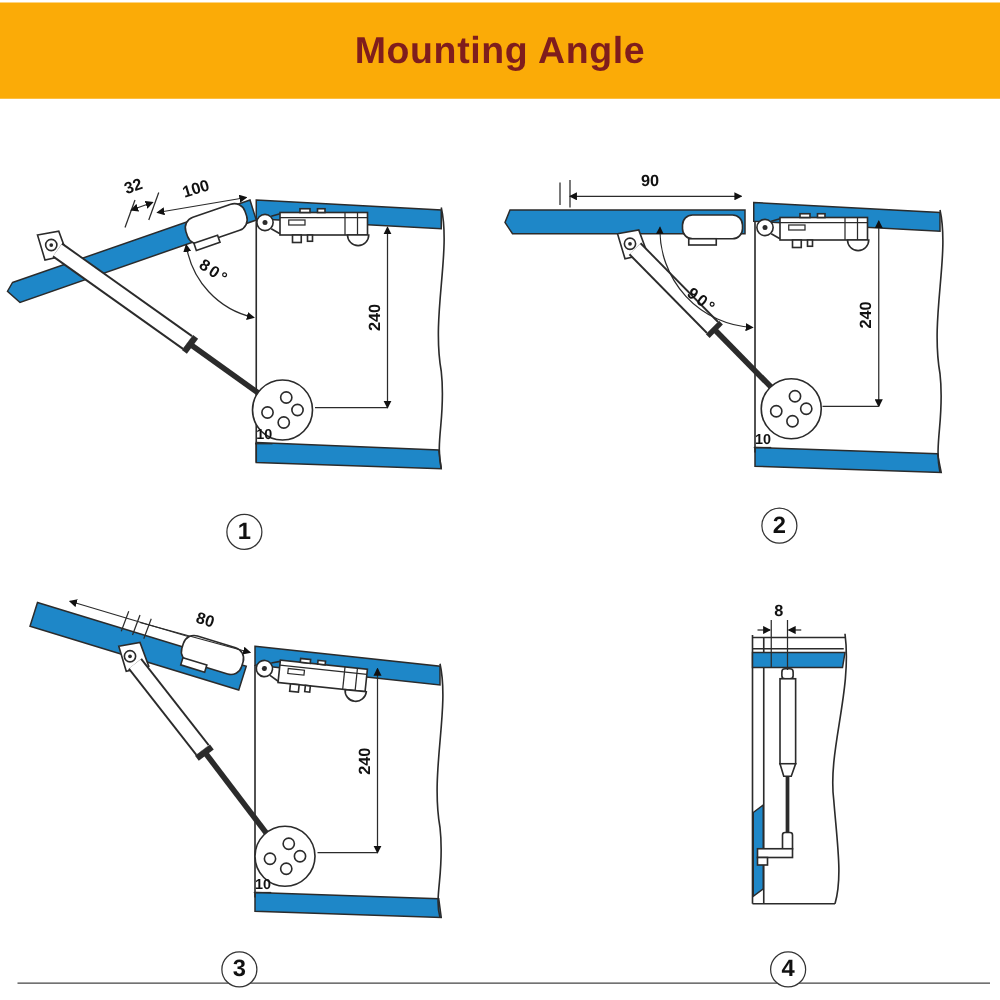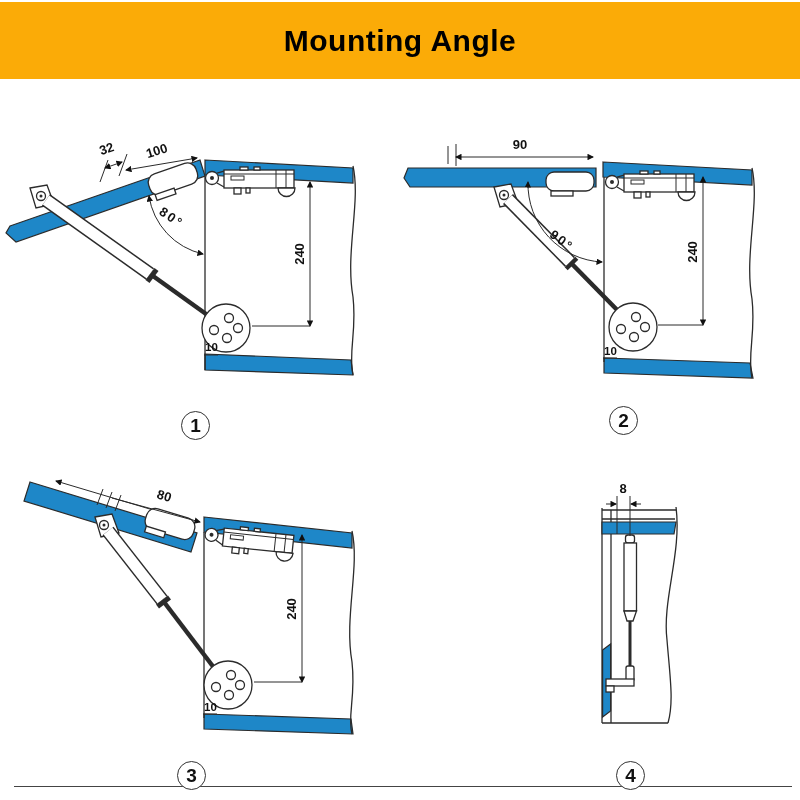--- a/index.html
+++ b/index.html
@@ -1,18 +1,18 @@
 <!DOCTYPE html>
 <html style="--orange: #FBAB07; --blue: #1E87C8; --ink: #2b2b2b; --paper: #ffffff;"><head>
 <meta charset="utf-8">
 <style>
 *{margin:0;padding:0;box-sizing:border-box}
 html,body{width:800px;height:800px;background:var(--paper,#fff);font-family:"Liberation Sans",sans-serif;position:relative;overflow:hidden;color:#111}
 .banner{position:absolute;left:0;top:2px;width:800px;height:77px;background:var(--orange,#FBAB07);display:flex;align-items:center;justify-content:center}
-.banner h1{color:#000000;font-size:30px;font-weight:bold;letter-spacing:.5px}
+.banner h1{color:#7f1d1d;font-size:30px;font-weight:bold;letter-spacing:.5px}
 .fig{position:absolute}
 #fig1{left:0;top:130px}
 #fig2{left:400px;top:130px}
 #fig3{left:0;top:460px}
 #fig4{left:400px;top:460px}
 .badge{position:absolute;width:29px;height:29px;border:1.6px solid #333;border-radius:50%;background:#fff;display:flex;align-items:center;justify-content:center;font-weight:bold;font-size:19px;color:#111;z-index:2}
 #b1{left:181px;top:411px}
 #b2{left:609px;top:406px}
 #b3{left:177px;top:761px}
 #b4{left:616px;top:761px}

